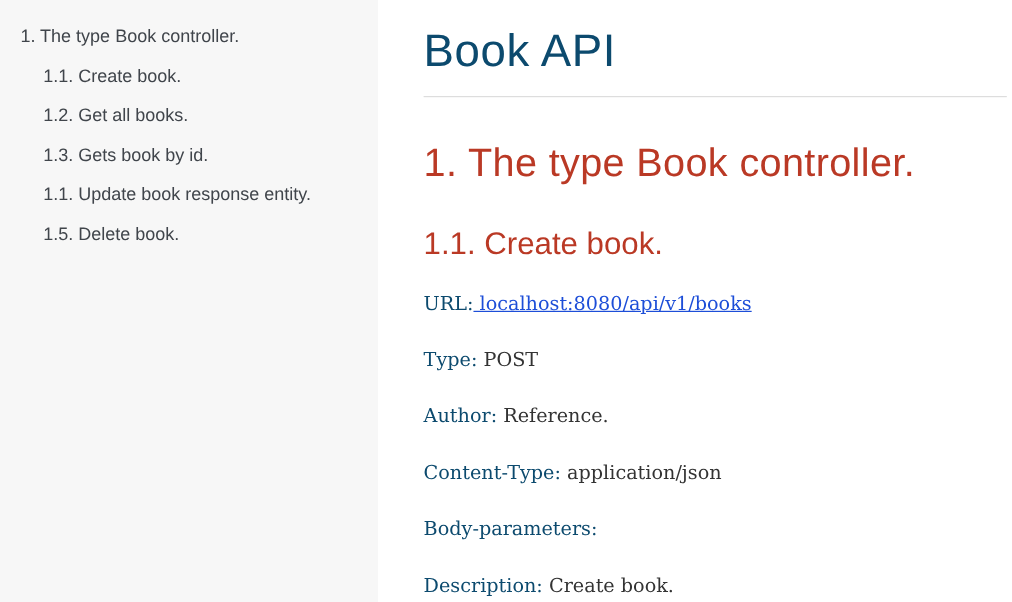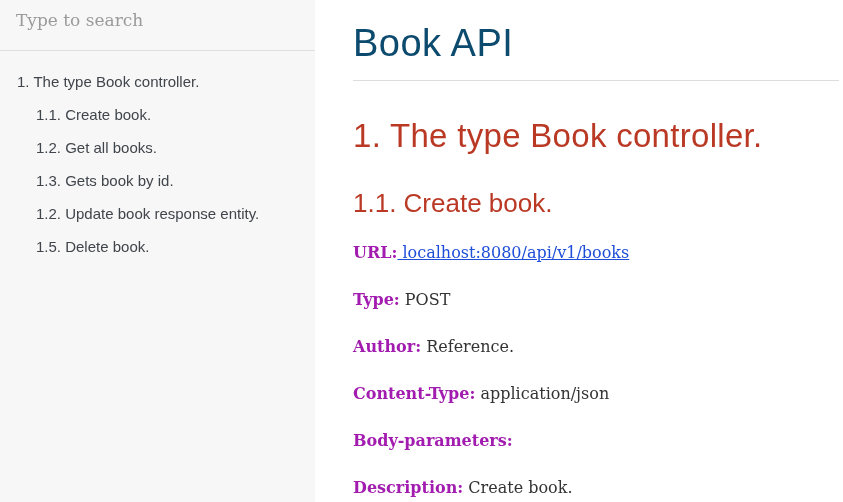--- a/index.html
+++ b/index.html
@@ -87,52 +87,49 @@
     line-height: 31px;
   }
   .field-list p {
     font-family: "DejaVu Serif", serif;
     font-size: 16px;
     line-height: 19px;
     color: #333333;
     margin: 28px 0 0 0;
   }
   .field-list p:first-child { margin-top: 24px; }
-  .field-list strong { font-weight: bold; color: #a21caf; }
+  .field-list strong { font-weight: normal; color: #0c4a6e; }
   .field-value { margin-left: 0.32em; }
   a.url-link {
     color: #1d4ed8;
     text-decoration: underline;
     cursor: pointer;
   }
 </style>
 </head>
 <body>
 
 <div class="page">
 
   <aside class="sidebar">
-    <div class="search-box">
-      <input type="text" placeholder="Type to search" style="">
-    </div>
     <ul class="toc-list">
       <li class="lvl1">
         <a>1. The type Book controller.</a>
       </li>
       <li class="lvl2">
         <a>1.1. Create book.</a>
       </li>
       <li class="lvl2">
         <a>1.2. Get all books.</a>
       </li>
       <li class="lvl2">
         <a>1.3. Gets book by id.</a>
       </li>
       <li class="lvl2">
-        <a>1.2. Update book response entity.</a>
+        <a>1.1. Update book response entity.</a>
       </li>
       <li class="lvl2">
         <a>1.5. Delete book.</a>
       </li>
     </ul>
   </aside>
 
   <main class="main">
     <h1 class="doc-title">Book API</h1>
 

